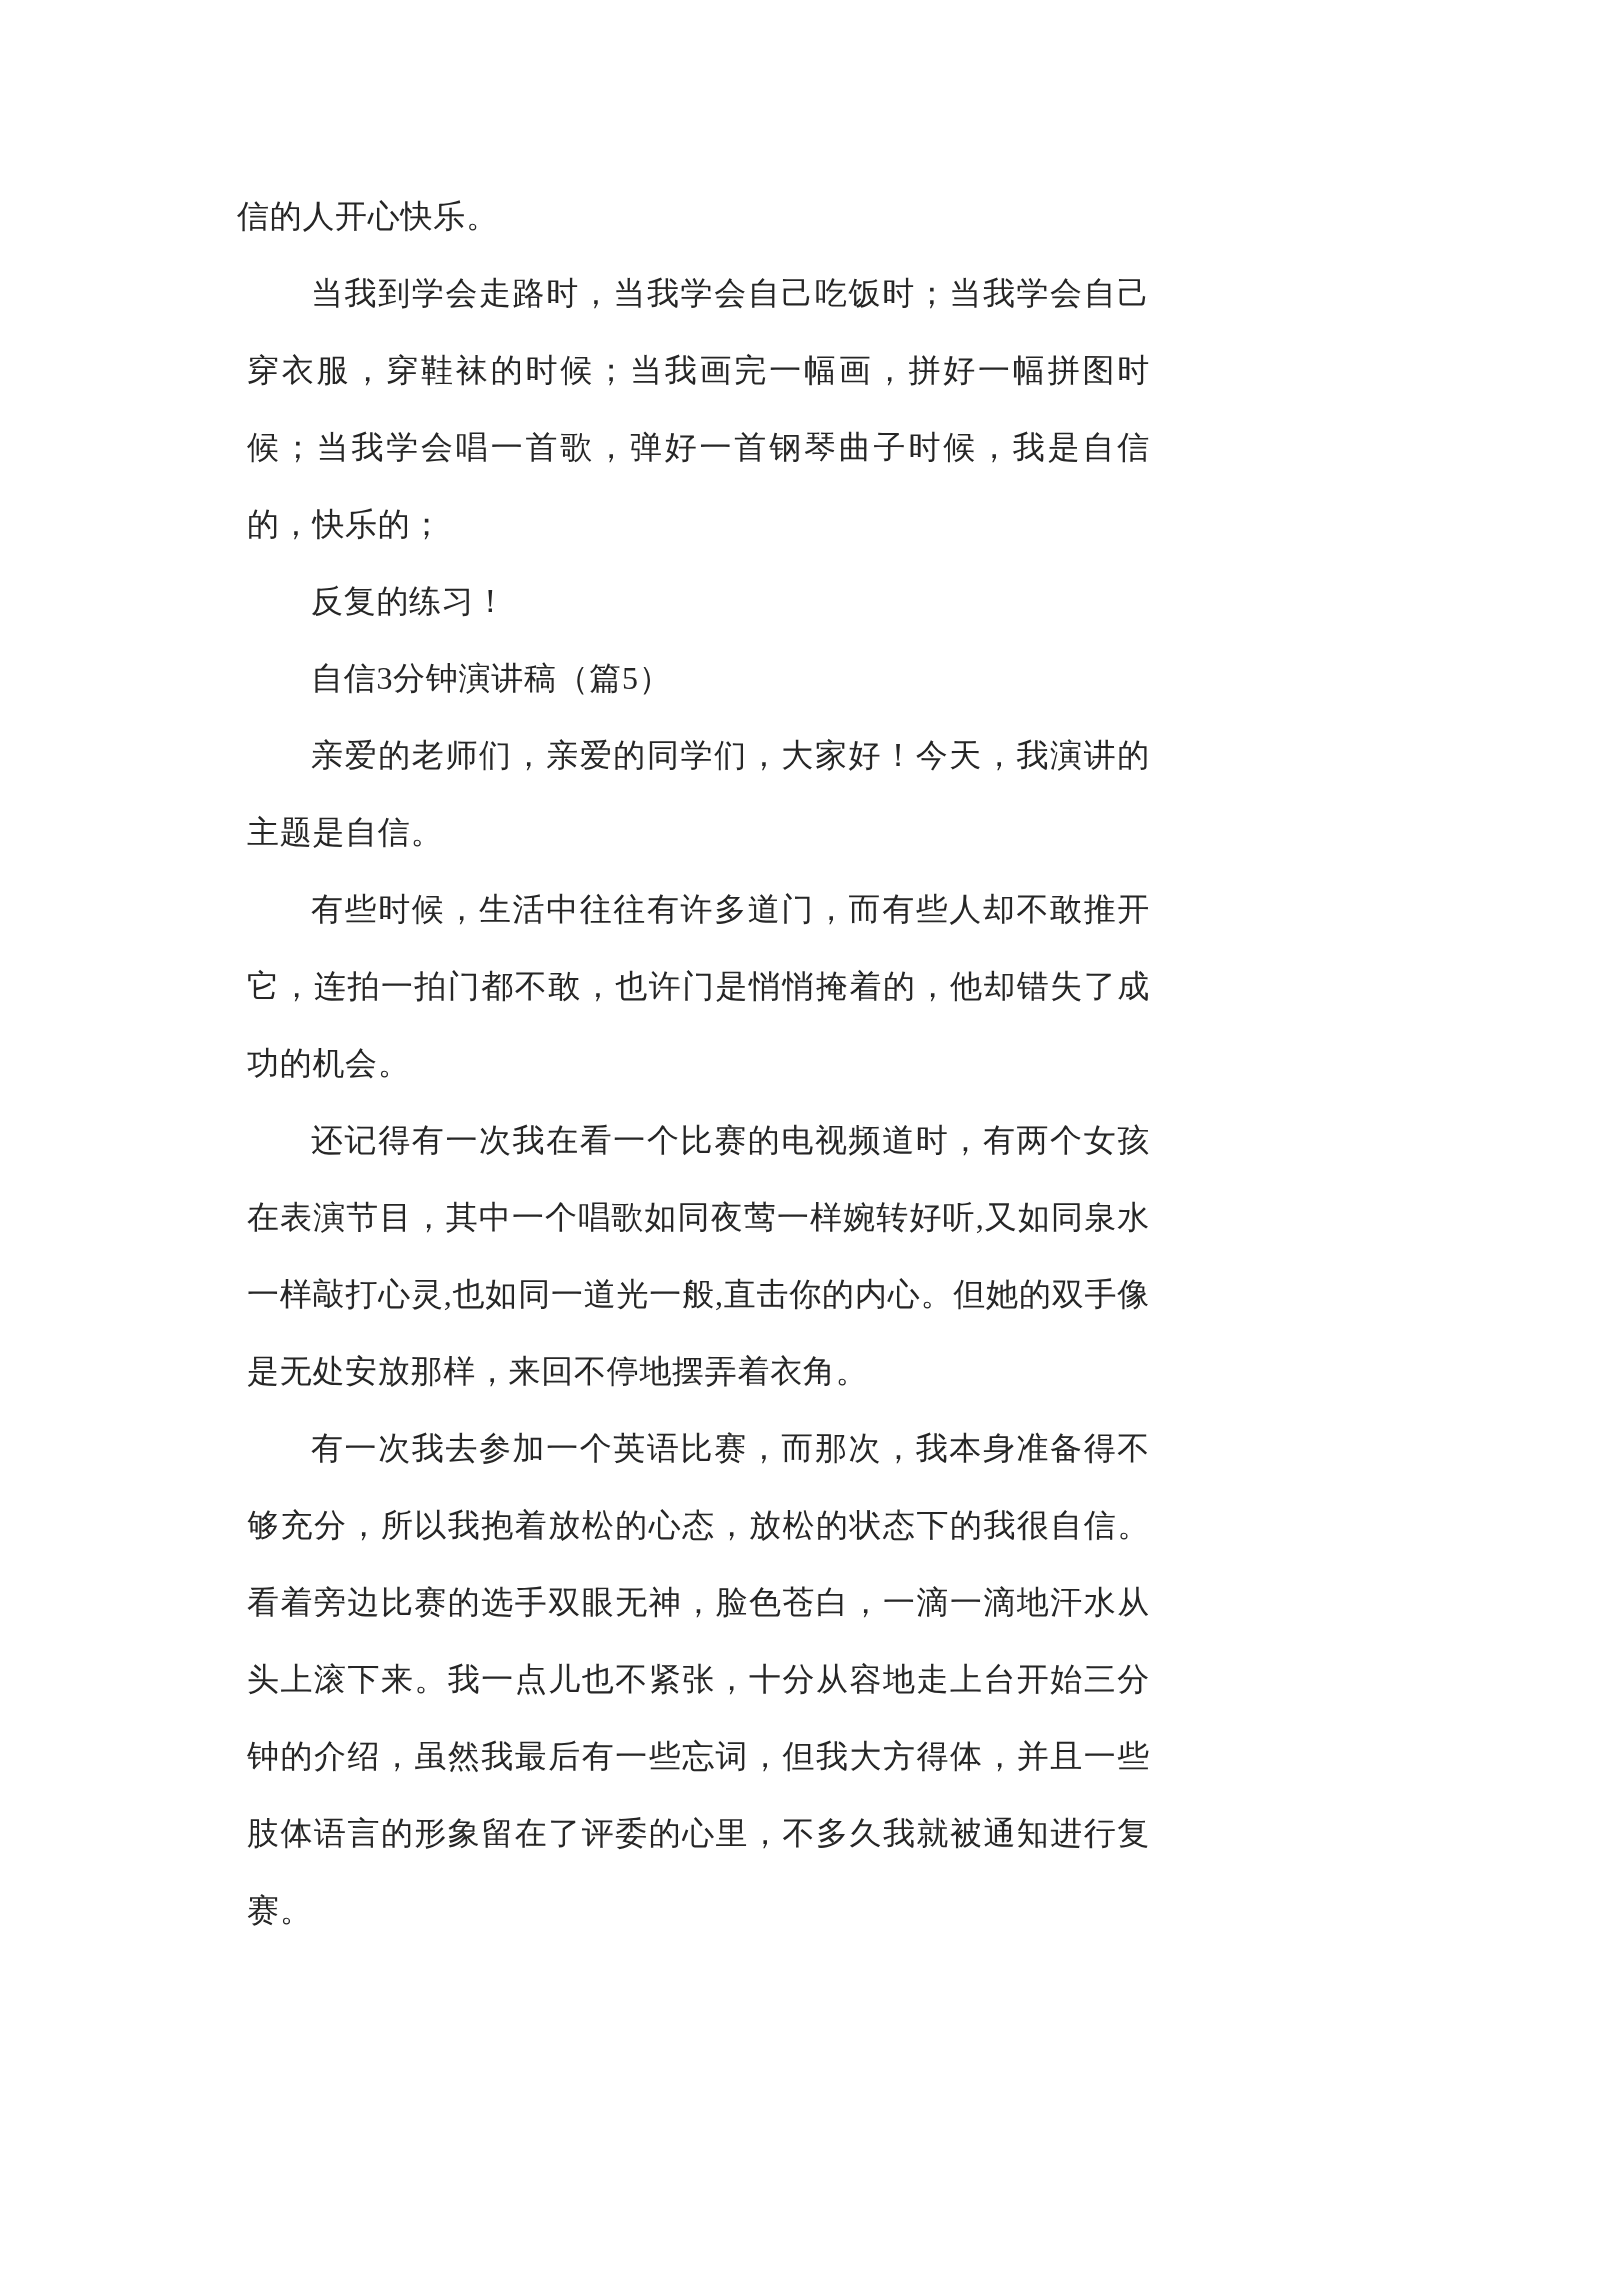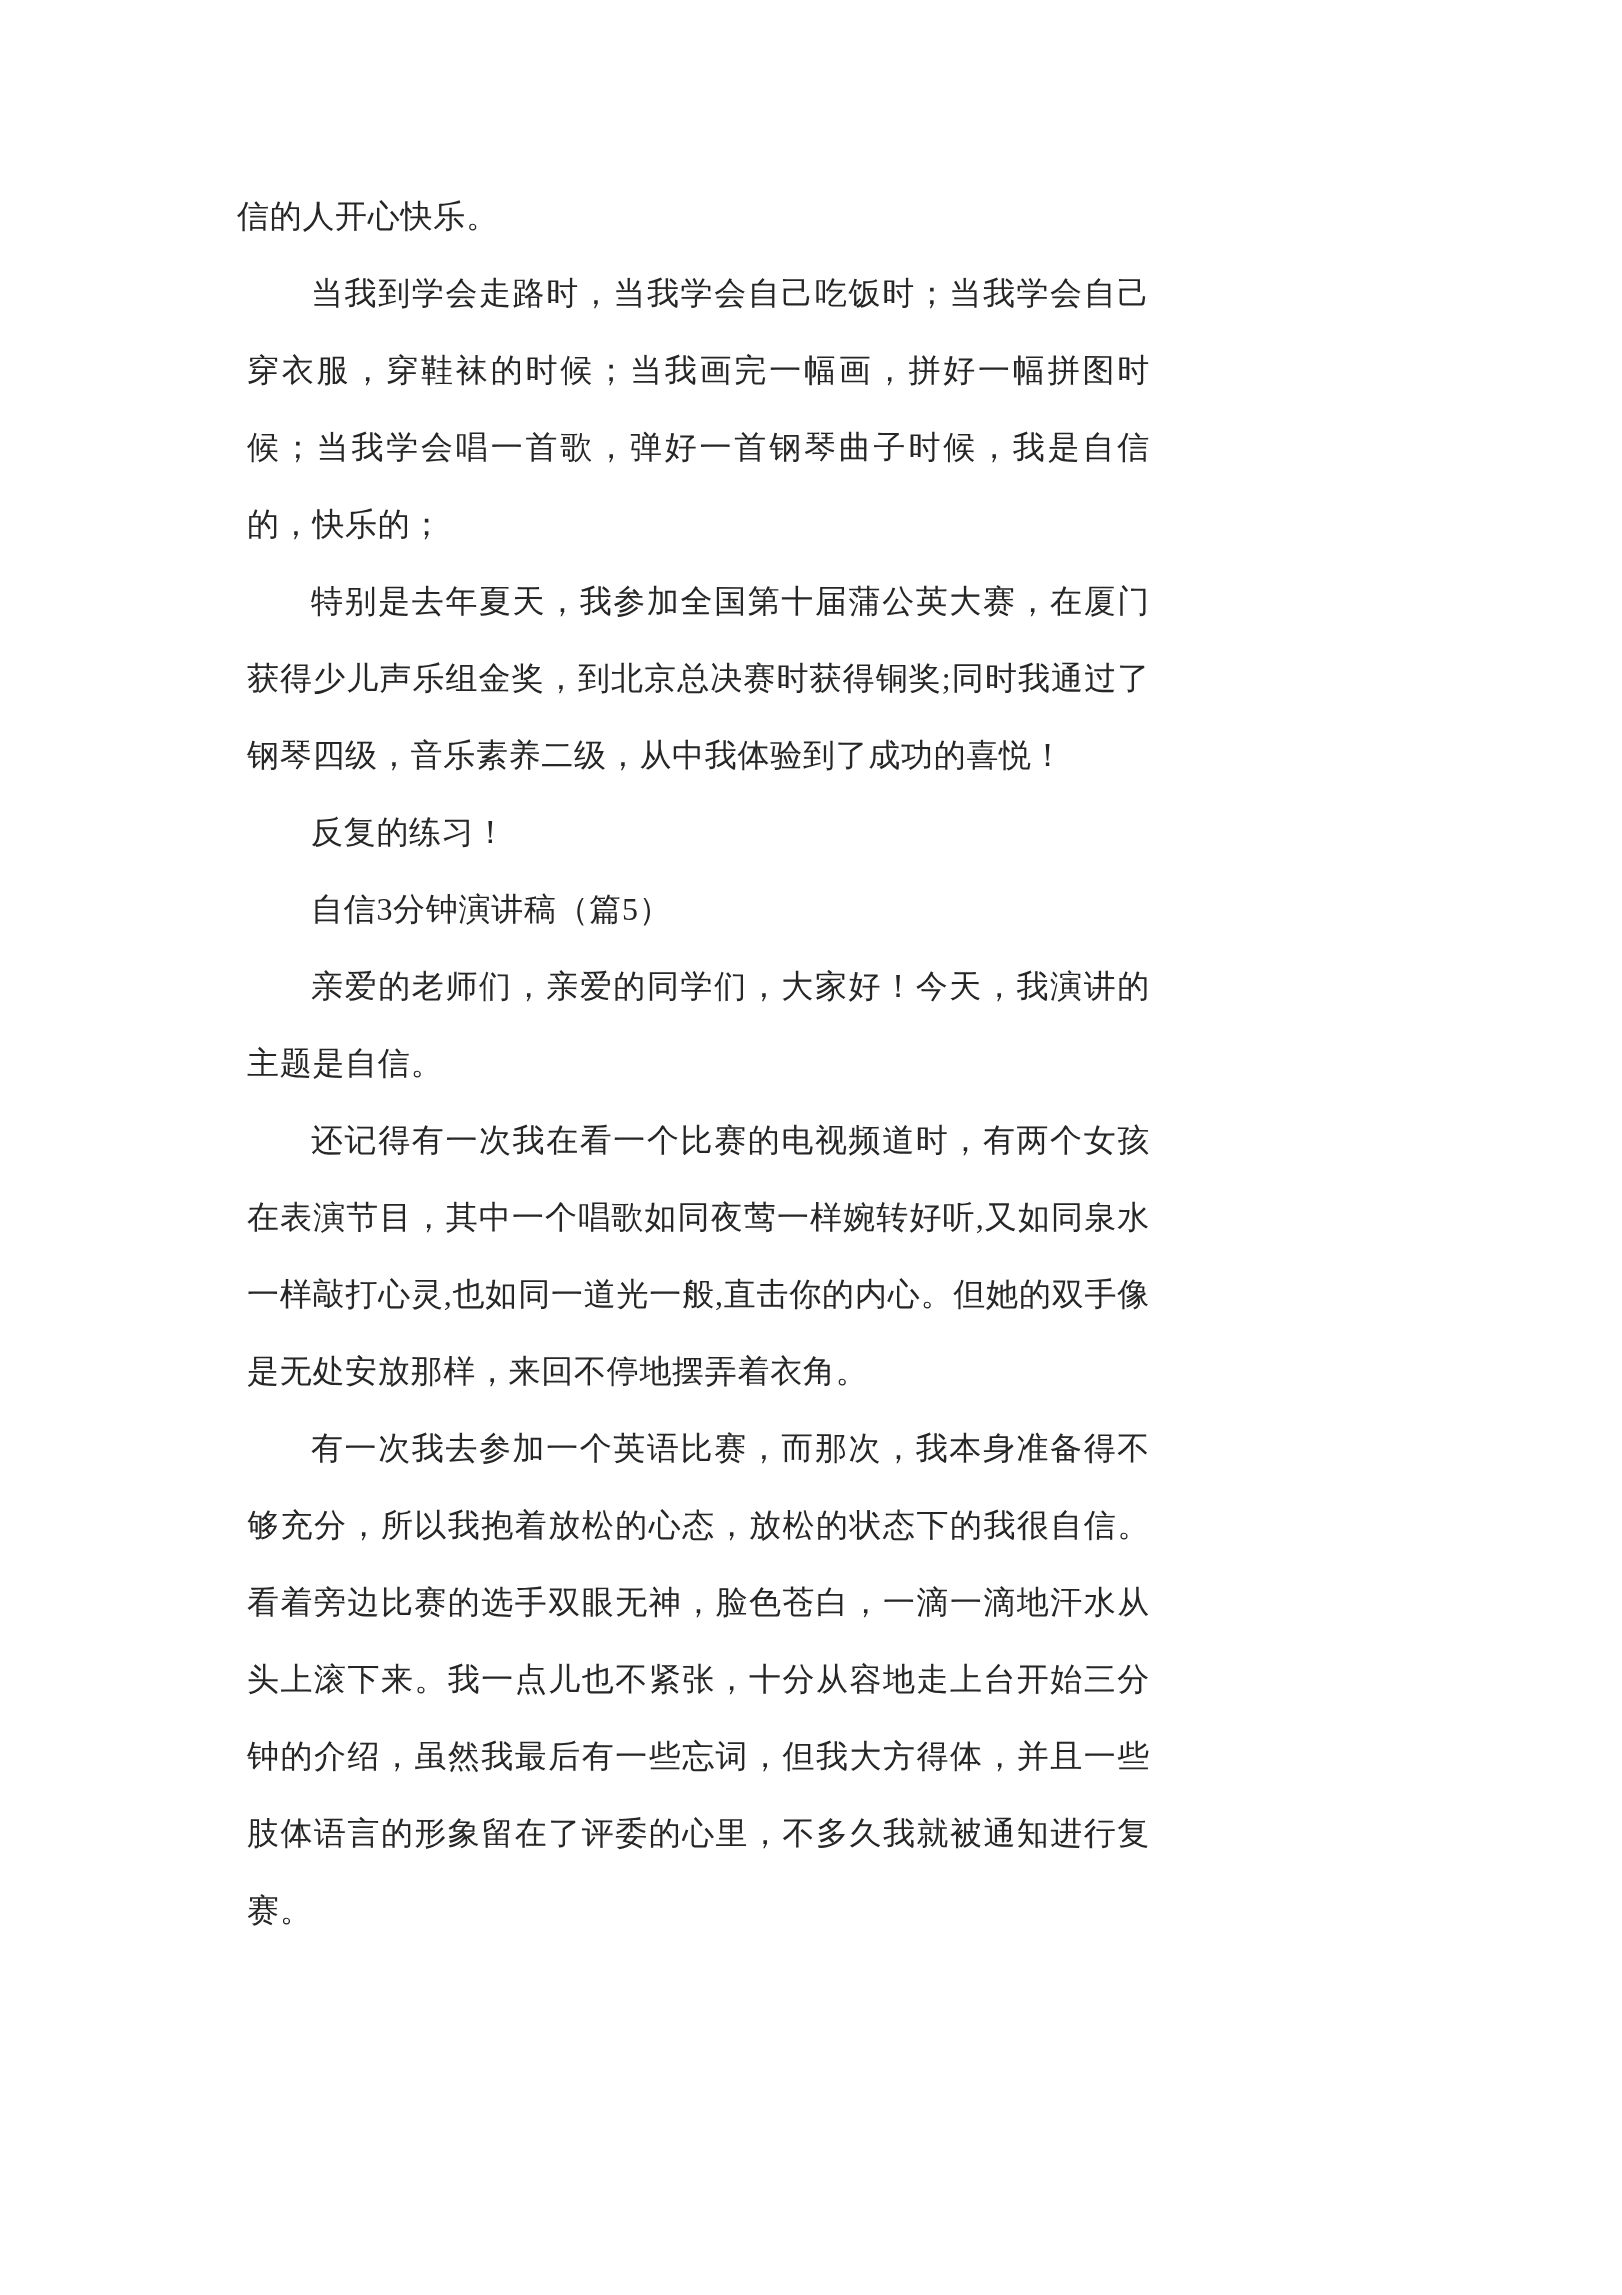--- a/index.html
+++ b/index.html
@@ -42,21 +42,21 @@
     margin-left: 10px;
   }
 </style>
 </head>
 <body>
 
 <div class="page">
   <div class="doc-body">
       <p class="para">信的人开心快乐。</p>
       <p class="para indent">当我到学会走路时，当我学会自己吃饭时；当我学会自己穿衣服，穿鞋袜的时候；当我画完一幅画，拼好一幅拼图时候；当我学会唱一首歌，弹好一首钢琴曲子时候，我是自信的，快乐的；</p>
-      <p class="para indent">特别是去年夏天，我参加全国第十届蒲公英大赛，在厦门获得少儿声乐组金奖，到北京总决赛时获得铜奖;同时我通过了钢琴四级，音乐素养二级，从中我体验到了成功的喜悦！</p>
       <p class="para indent">反复的练习！</p>
       <p class="para indent">自信3分钟演讲稿（篇5）</p>
       <p class="para indent">亲爱的老师们，亲爱的同学们，大家好！今天，我演讲的主题是自信。</p>
+      <p class="para indent">有些时候，生活中往往有许多道门，而有些人却不敢推开它，连拍一拍门都不敢，也许门是悄悄掩着的，他却错失了成功的机会。</p>
       <p class="para indent">还记得有一次我在看一个比赛的电视频道时，有两个女孩在表演节目，其中一个唱歌如同夜莺一样婉转好听,又如同泉水一样敲打心灵,也如同一道光一般,直击你的内心。但她的双手像是无处安放那样，来回不停地摆弄着衣角。</p>
       <p class="para indent">有一次我去参加一个英语比赛，而那次，我本身准备得不够充分，所以我抱着放松的心态，放松的状态下的我很自信。看着旁边比赛的选手双眼无神，脸色苍白，一滴一滴地汗水从头上滚下来。我一点儿也不紧张，十分从容地走上台开始三分钟的介绍，虽然我最后有一些忘词，但我大方得体，并且一些肢体语言的形象留在了评委的心里，不多久我就被通知进行复赛。</p>
     </div>
 </div>
 
 
 </body></html>

